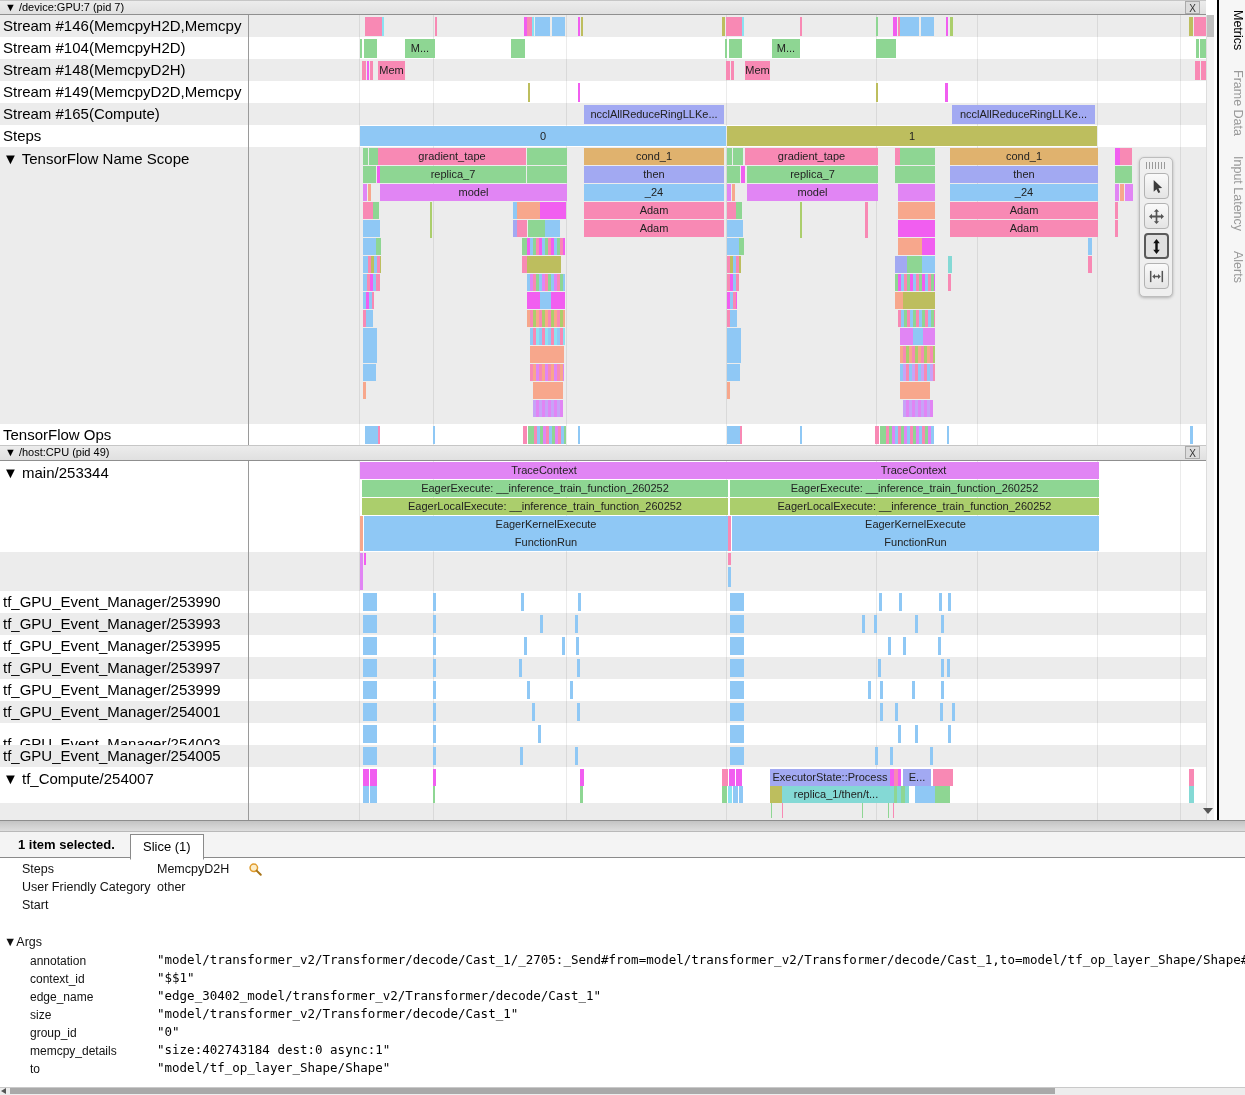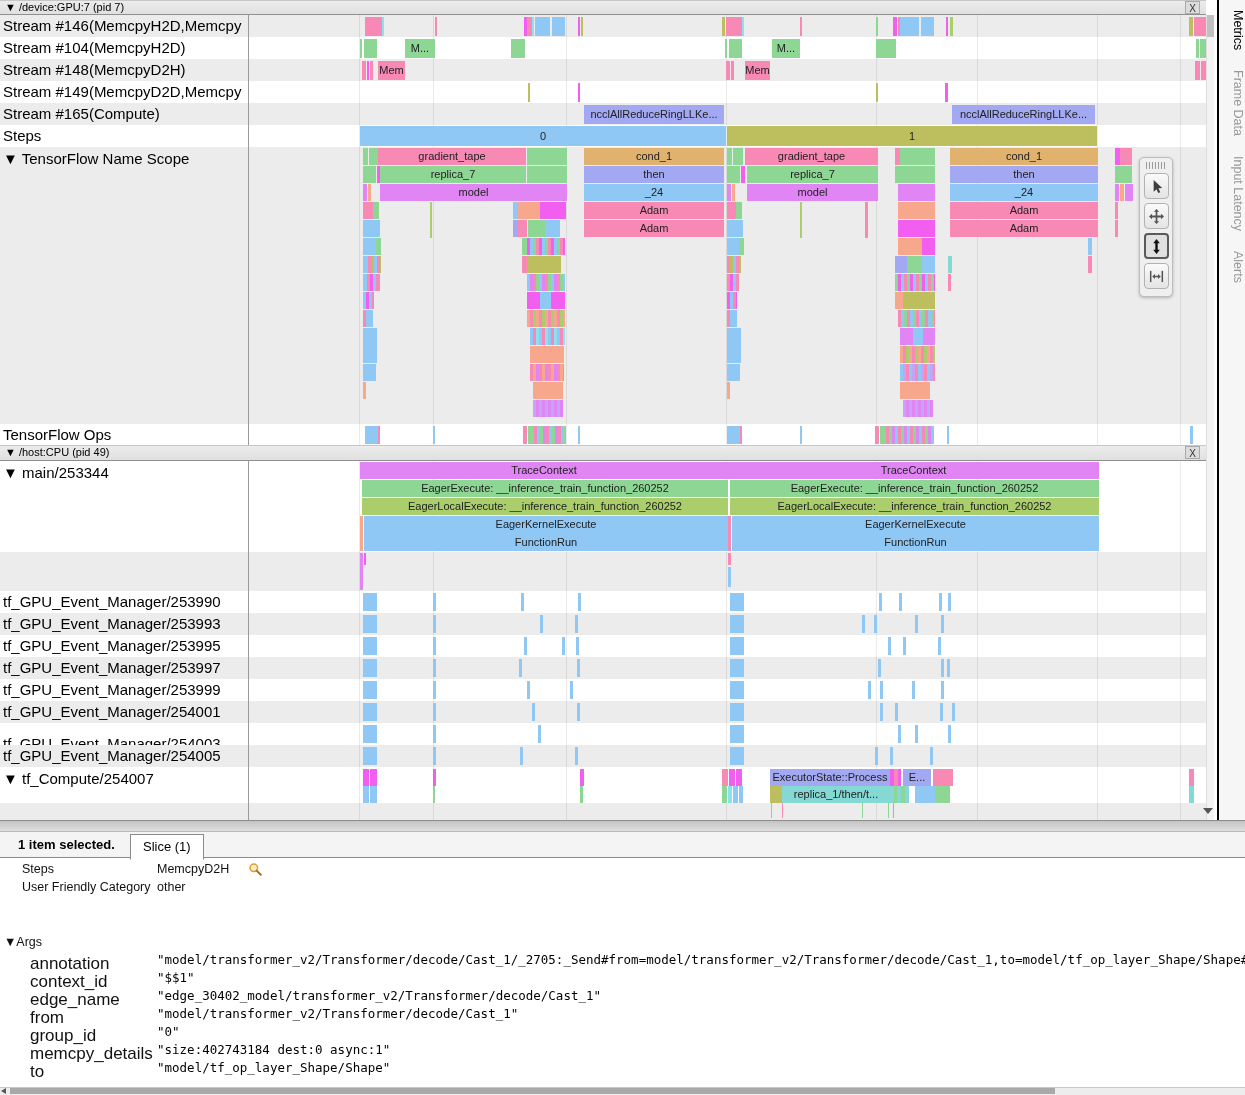--- a/index.html
+++ b/index.html
@@ -45,21 +45,21 @@
   .dtab{position:absolute;left:130px;top:2px;height:24px;padding:0 12px;background:#fff;border:1px solid #8a8a8a;
         border-bottom:1px solid #fff;font-size:13px;line-height:23px;color:#000;z-index:2;box-sizing:content-box;}
   #detail-fields{position:absolute;left:0;top:28px;right:0;}
   .frow{position:relative;height:18px;font-size:12.5px;color:#111;}
   .fname{position:absolute;left:22px;top:2px;}
   .fvalue{position:absolute;left:157px;top:2px;}
   .mag{position:absolute;left:248px;top:2px;}
   #args-header{position:absolute;left:4px;top:103px;font-size:12.5px;color:#111;}
   #detail-args{position:absolute;left:0;top:119px;right:0;}
   .arow{position:relative;height:18px;}
-  .aname{position:absolute;left:30px;top:3px;font-size:17px;color:#111;}
+  .aname{position:absolute;left:30px;top:3px;font-size:12px;color:#111;}
   .avalue{position:absolute;left:157px;top:1px;font-family:"DejaVu Sans Mono",monospace;font-size:12.5px;color:#000;white-space:pre;}
   
   .hscroll{position:absolute;left:0;top:1087px;width:1245px;height:8px;background:#ededed;border-top:1px solid #c9c9c9;box-sizing:border-box;z-index:10;}
   .hthumb{position:absolute;left:10px;top:1088px;width:1045px;height:6px;background:#a9a9a9;z-index:11;}
   .hleft{position:absolute;left:1px;top:1088px;width:0;height:0;border-top:3px solid transparent;border-bottom:3px solid transparent;border-right:5px solid #555;z-index:11;}
 </style>
 </head>
 <body>
 
 <div class="app">
@@ -511,37 +511,41 @@
           <span class="fvalue">MemcpyD2H</span>
           <svg class="mag" width="15" height="15" viewBox="0 0 16 16">
             <circle cx="6.2" cy="6.2" r="4" fill="#fdeec9" stroke="#e09b2d" stroke-width="1.6"></circle>
             <line x1="9.2" y1="9.2" x2="13.6" y2="13.6" stroke="#a87417" stroke-width="2.2" stroke-linecap="round"></line>
           </svg>
         </div>
         <div class="frow">
           <span class="fname">User Friendly Category</span>
           <span class="fvalue">other</span>
         </div>
+        <div class="frow">
+          <span class="fname">Start</span>
+          <span class="fvalue"></span>
+        </div>
       </div>
     <div id="args-header">▼Args</div>
     <div id="detail-args">
         <div class="arow">
           <span class="aname">annotation</span>
           <span class="avalue">"model/transformer_v2/Transformer/decode/Cast_1/_2705:_Send#from=model/transformer_v2/Transformer/decode/Cast_1,to=model/tf_op_layer_Shape/Shape#::#edg"</span>
         </div>
         <div class="arow">
           <span class="aname">context_id</span>
           <span class="avalue">"$$1"</span>
         </div>
         <div class="arow">
           <span class="aname">edge_name</span>
           <span class="avalue">"edge_30402_model/transformer_v2/Transformer/decode/Cast_1"</span>
         </div>
         <div class="arow">
-          <span class="aname">from</span>
+          <span class="aname">size</span>
           <span class="avalue">"model/transformer_v2/Transformer/decode/Cast_1"</span>
         </div>
         <div class="arow">
           <span class="aname">group_id</span>
           <span class="avalue">"0"</span>
         </div>
         <div class="arow">
           <span class="aname">memcpy_details</span>
           <span class="avalue">"size:402743184 dest:0 async:1"</span>
         </div>

